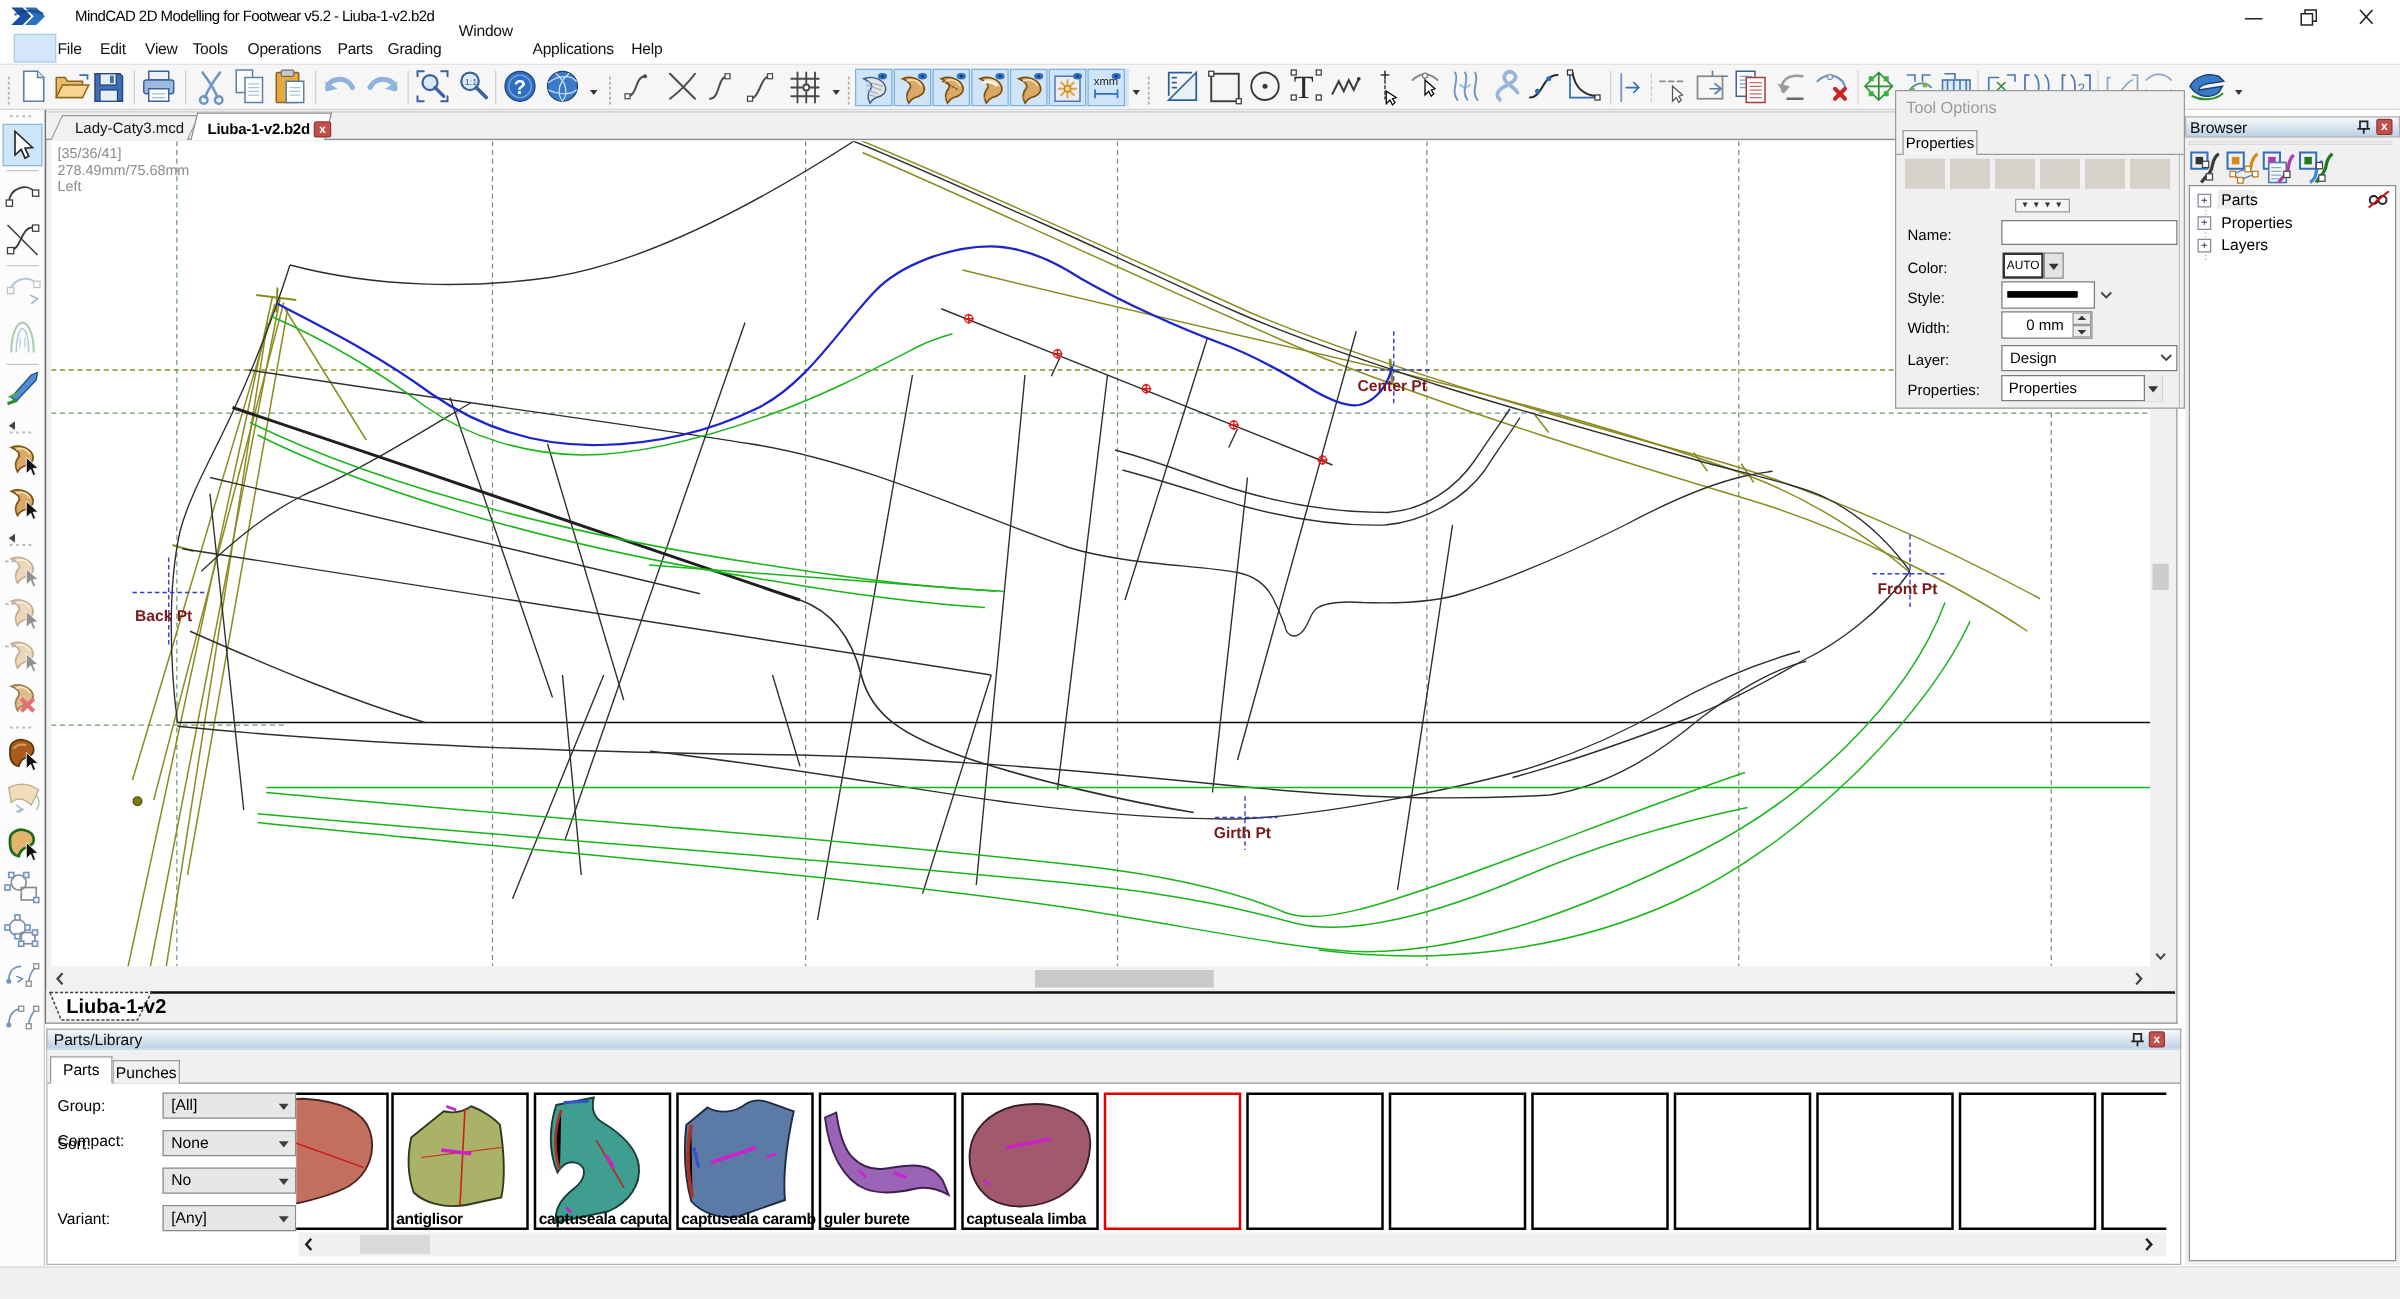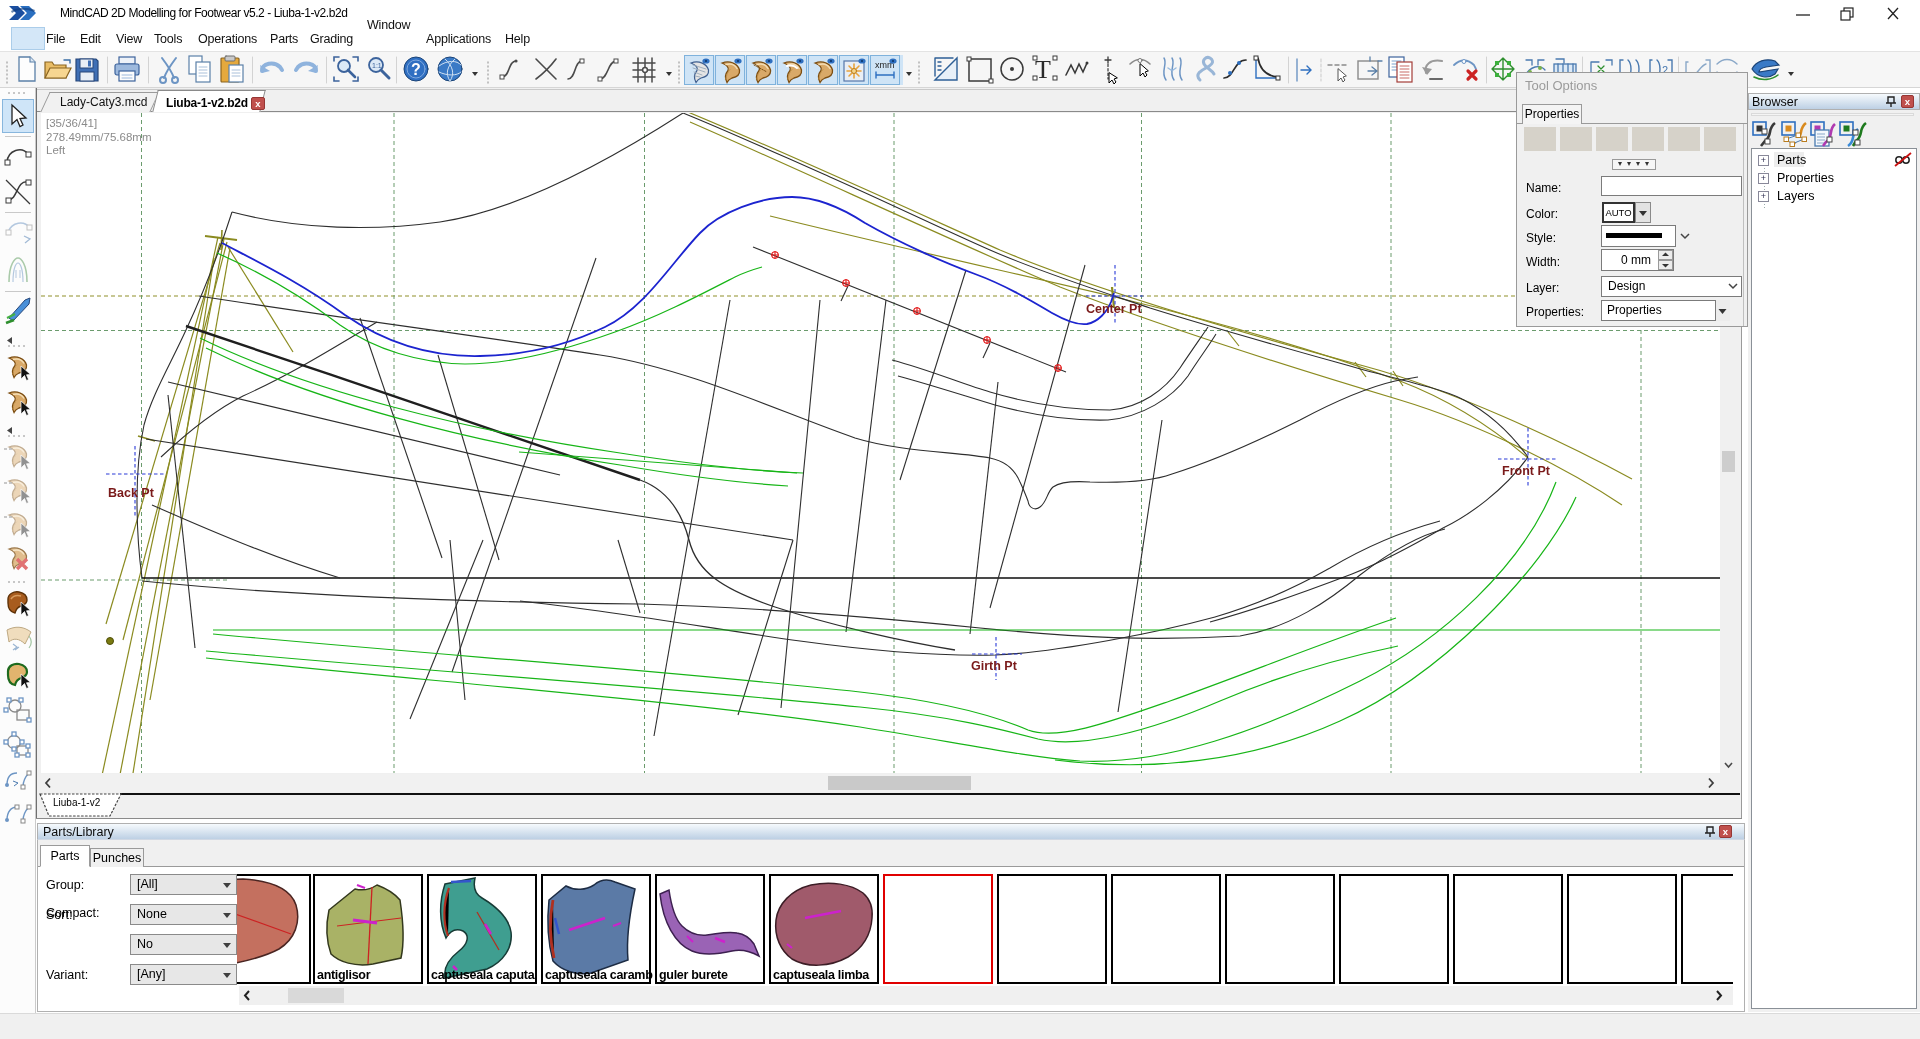--- a/index.html
+++ b/index.html
@@ -634,21 +634,21 @@
   <svg class="abs" style="left:41px;top:774px;" width="1679" height="18">
     <path d="M9,4.5 L5,9 L9,13.5" fill="none" stroke="#3f3f3f" stroke-width="1.8"></path>
     <path d="M1668,4.5 L1672,9 L1668,13.5" fill="none" stroke="#3f3f3f" stroke-width="1.8"></path>
   </svg>
 
   <div class="abs" style="left:37px;top:792px;width:1703px;height:26px;background:#f0f0f0;"></div>
   <div class="abs" style="left:120px;top:793px;width:1620px;height:2px;background:#111;"></div>
   <svg class="abs" style="left:37px;top:792px;" width="300" height="26">
     <path d="M3,2 L84,2 L73,24 L12,24 Z" fill="#ffffff" stroke="#444" stroke-width="1.2" stroke-dasharray="2.5 1.5"></path>
   </svg>
-  <div class="abs" style="left:53px;top:797px;font-size:10px;font-weight:normal;color:#000;z-index:2;text-align:right;">Liuba-1-v2</div>
+  <div class="abs" style="left:53px;top:797px;font-size:16px;font-weight:bold;color:#000;z-index:2;text-align:right;">Liuba-1-v2</div>
   <div class="abs" style="left:36px;top:818px;width:1706px;height:1px;background:#8a8a8a;"></div>
 
   <div class="abs" style="left:37px;top:823px;width:1708px;height:189px;background:#ffffff;border:1px solid #b0b0b0;"></div>
   <div class="abs" style="left:37px;top:823px;width:1708px;height:17px;background:linear-gradient(#f6fafd,#bdd0e4);border:1px solid #b0b0b0;border-bottom:1px solid #d0d8e4;"></div>
   <div class="abs" style="left:43px;top:825px;font-size:12.5px;color:#0a0a0a;">Parts/Library</div>
   <svg class="abs" style="left:1702px;top:825px;" width="40" height="14" viewBox="0 0 40 14">
     <path d="M5,2 L11,2 L11,8 L5,8 Z M8,8 L8,12 M3,8 L13,8" stroke="#222" stroke-width="1.4" fill="none"></path>
   </svg>
   <div class="abs" style="left:1719px;top:825px;width:13px;height:13px;background:#c0504d;border:1px solid #963634;border-radius:2px;color:#fff;font-size:9.5px;font-weight:bold;text-align:center;line-height:12px;">x</div>
 

